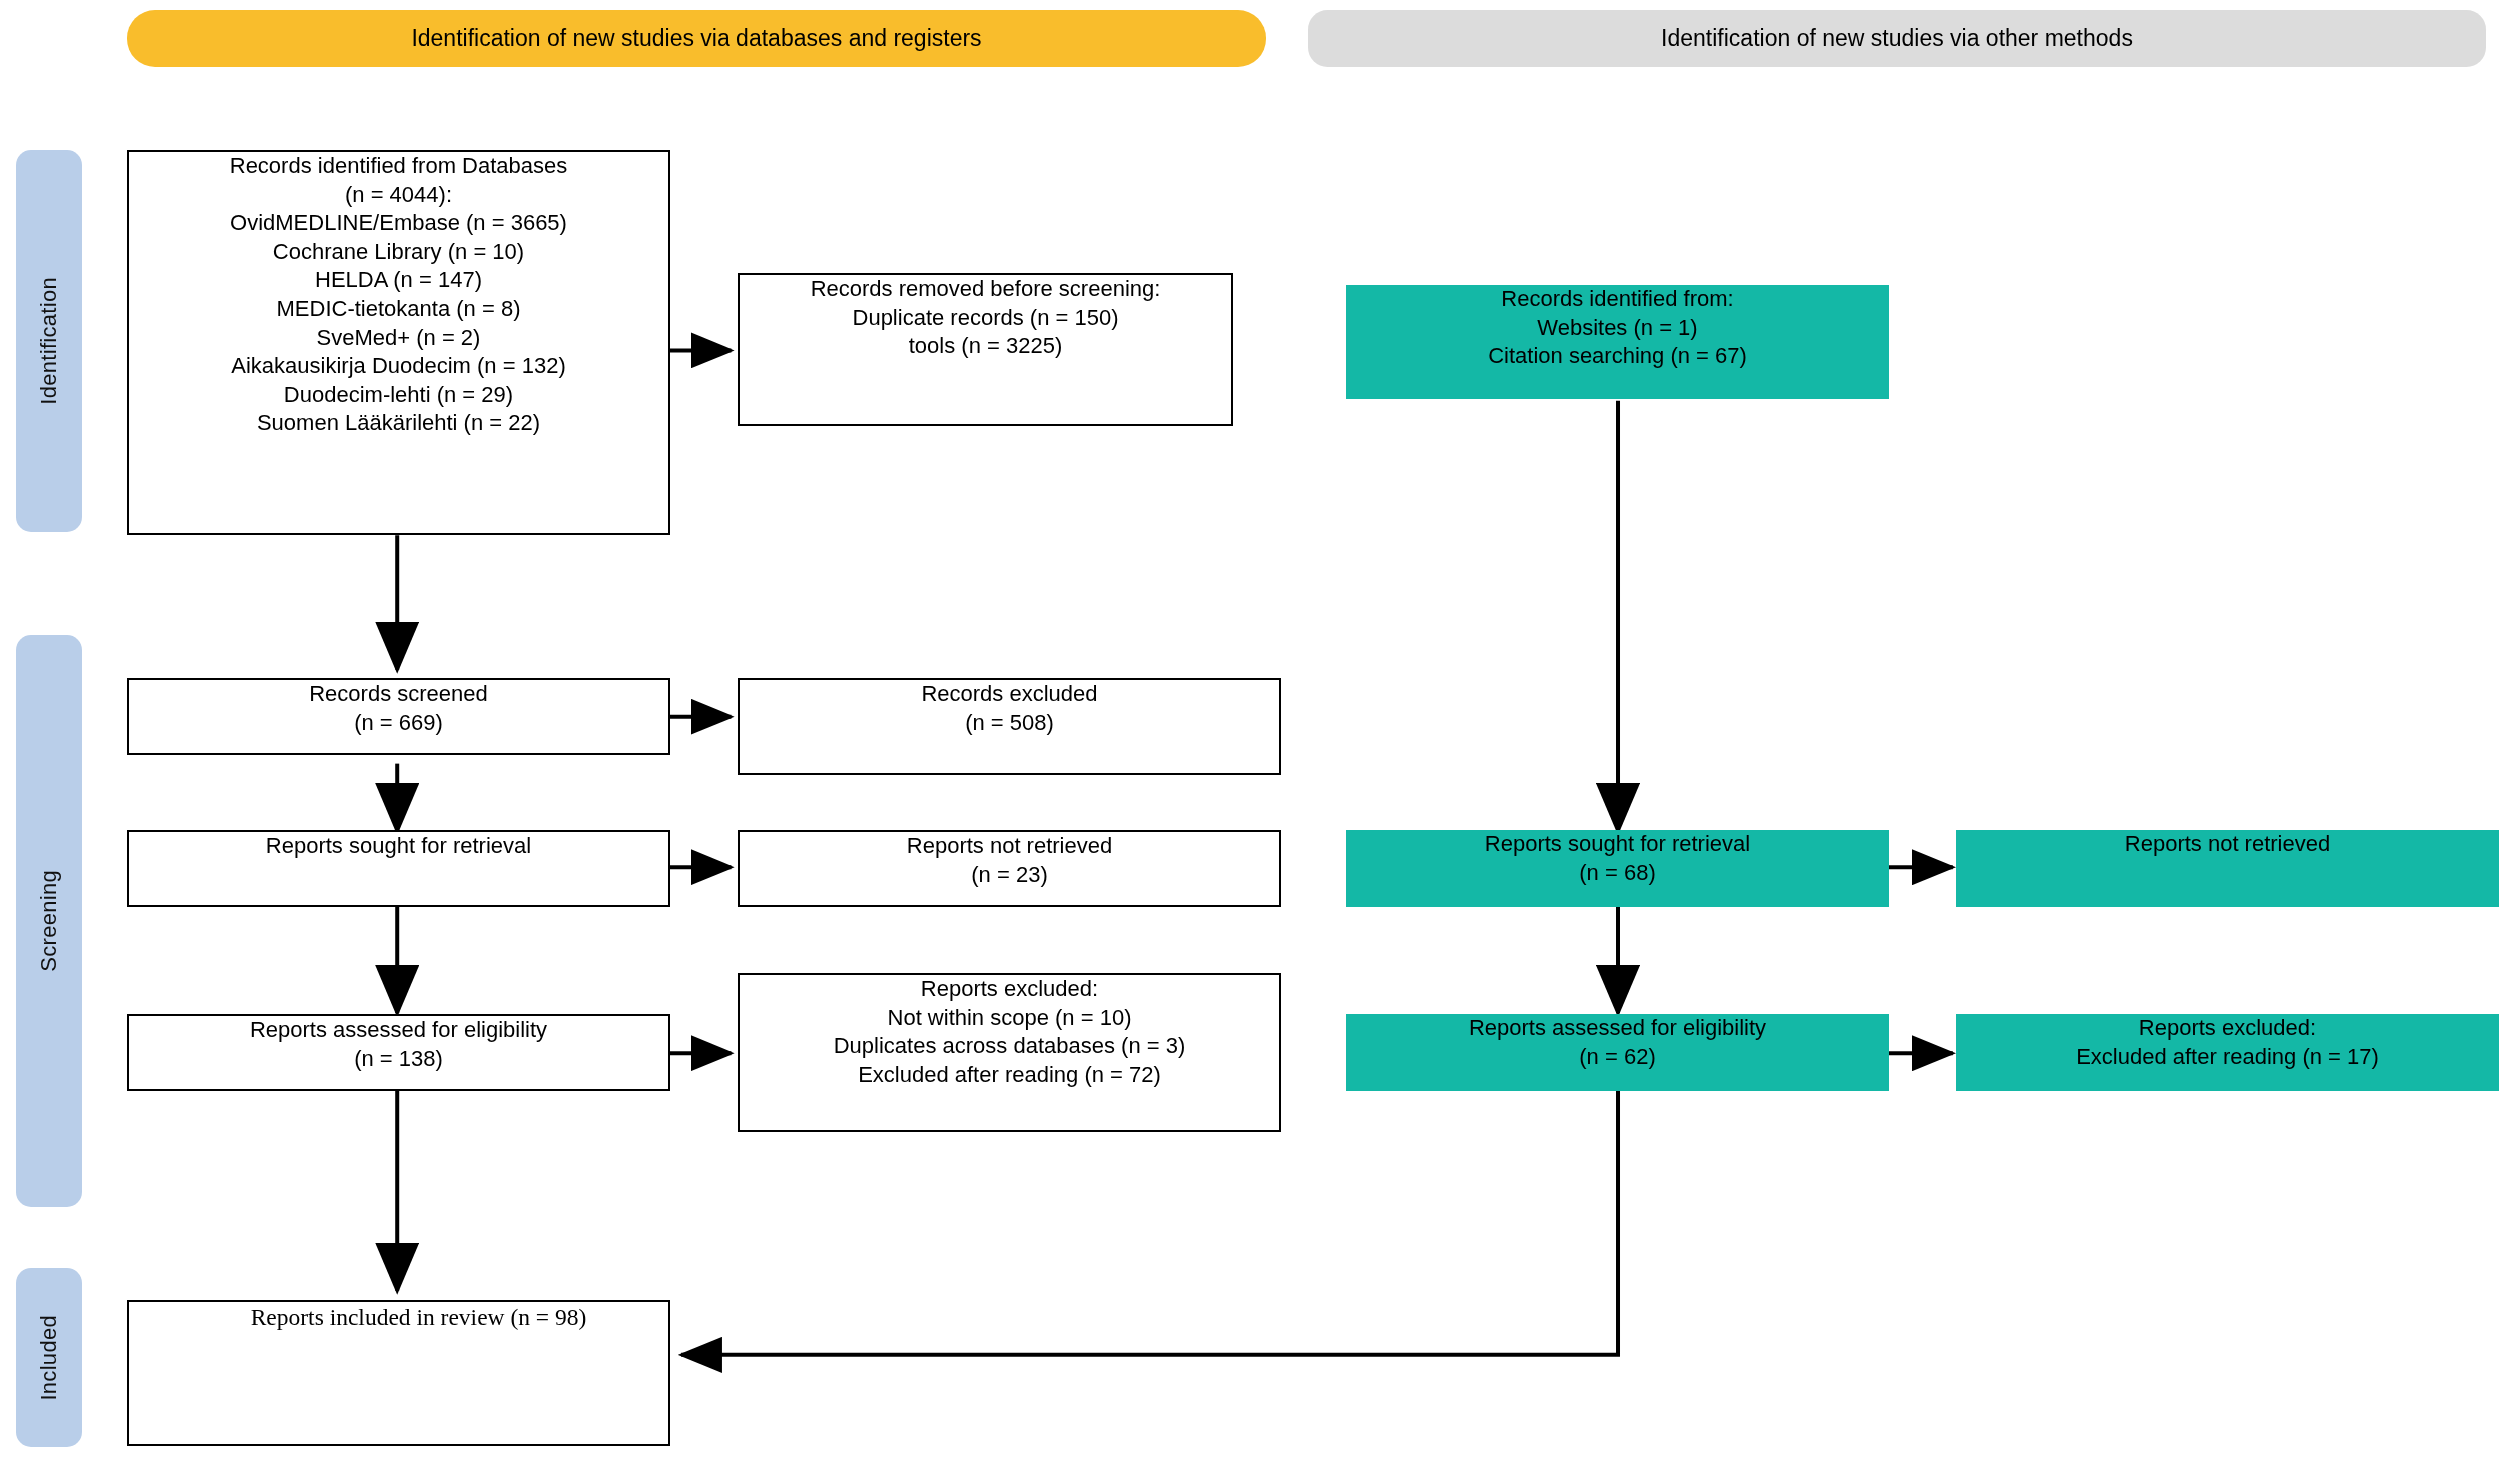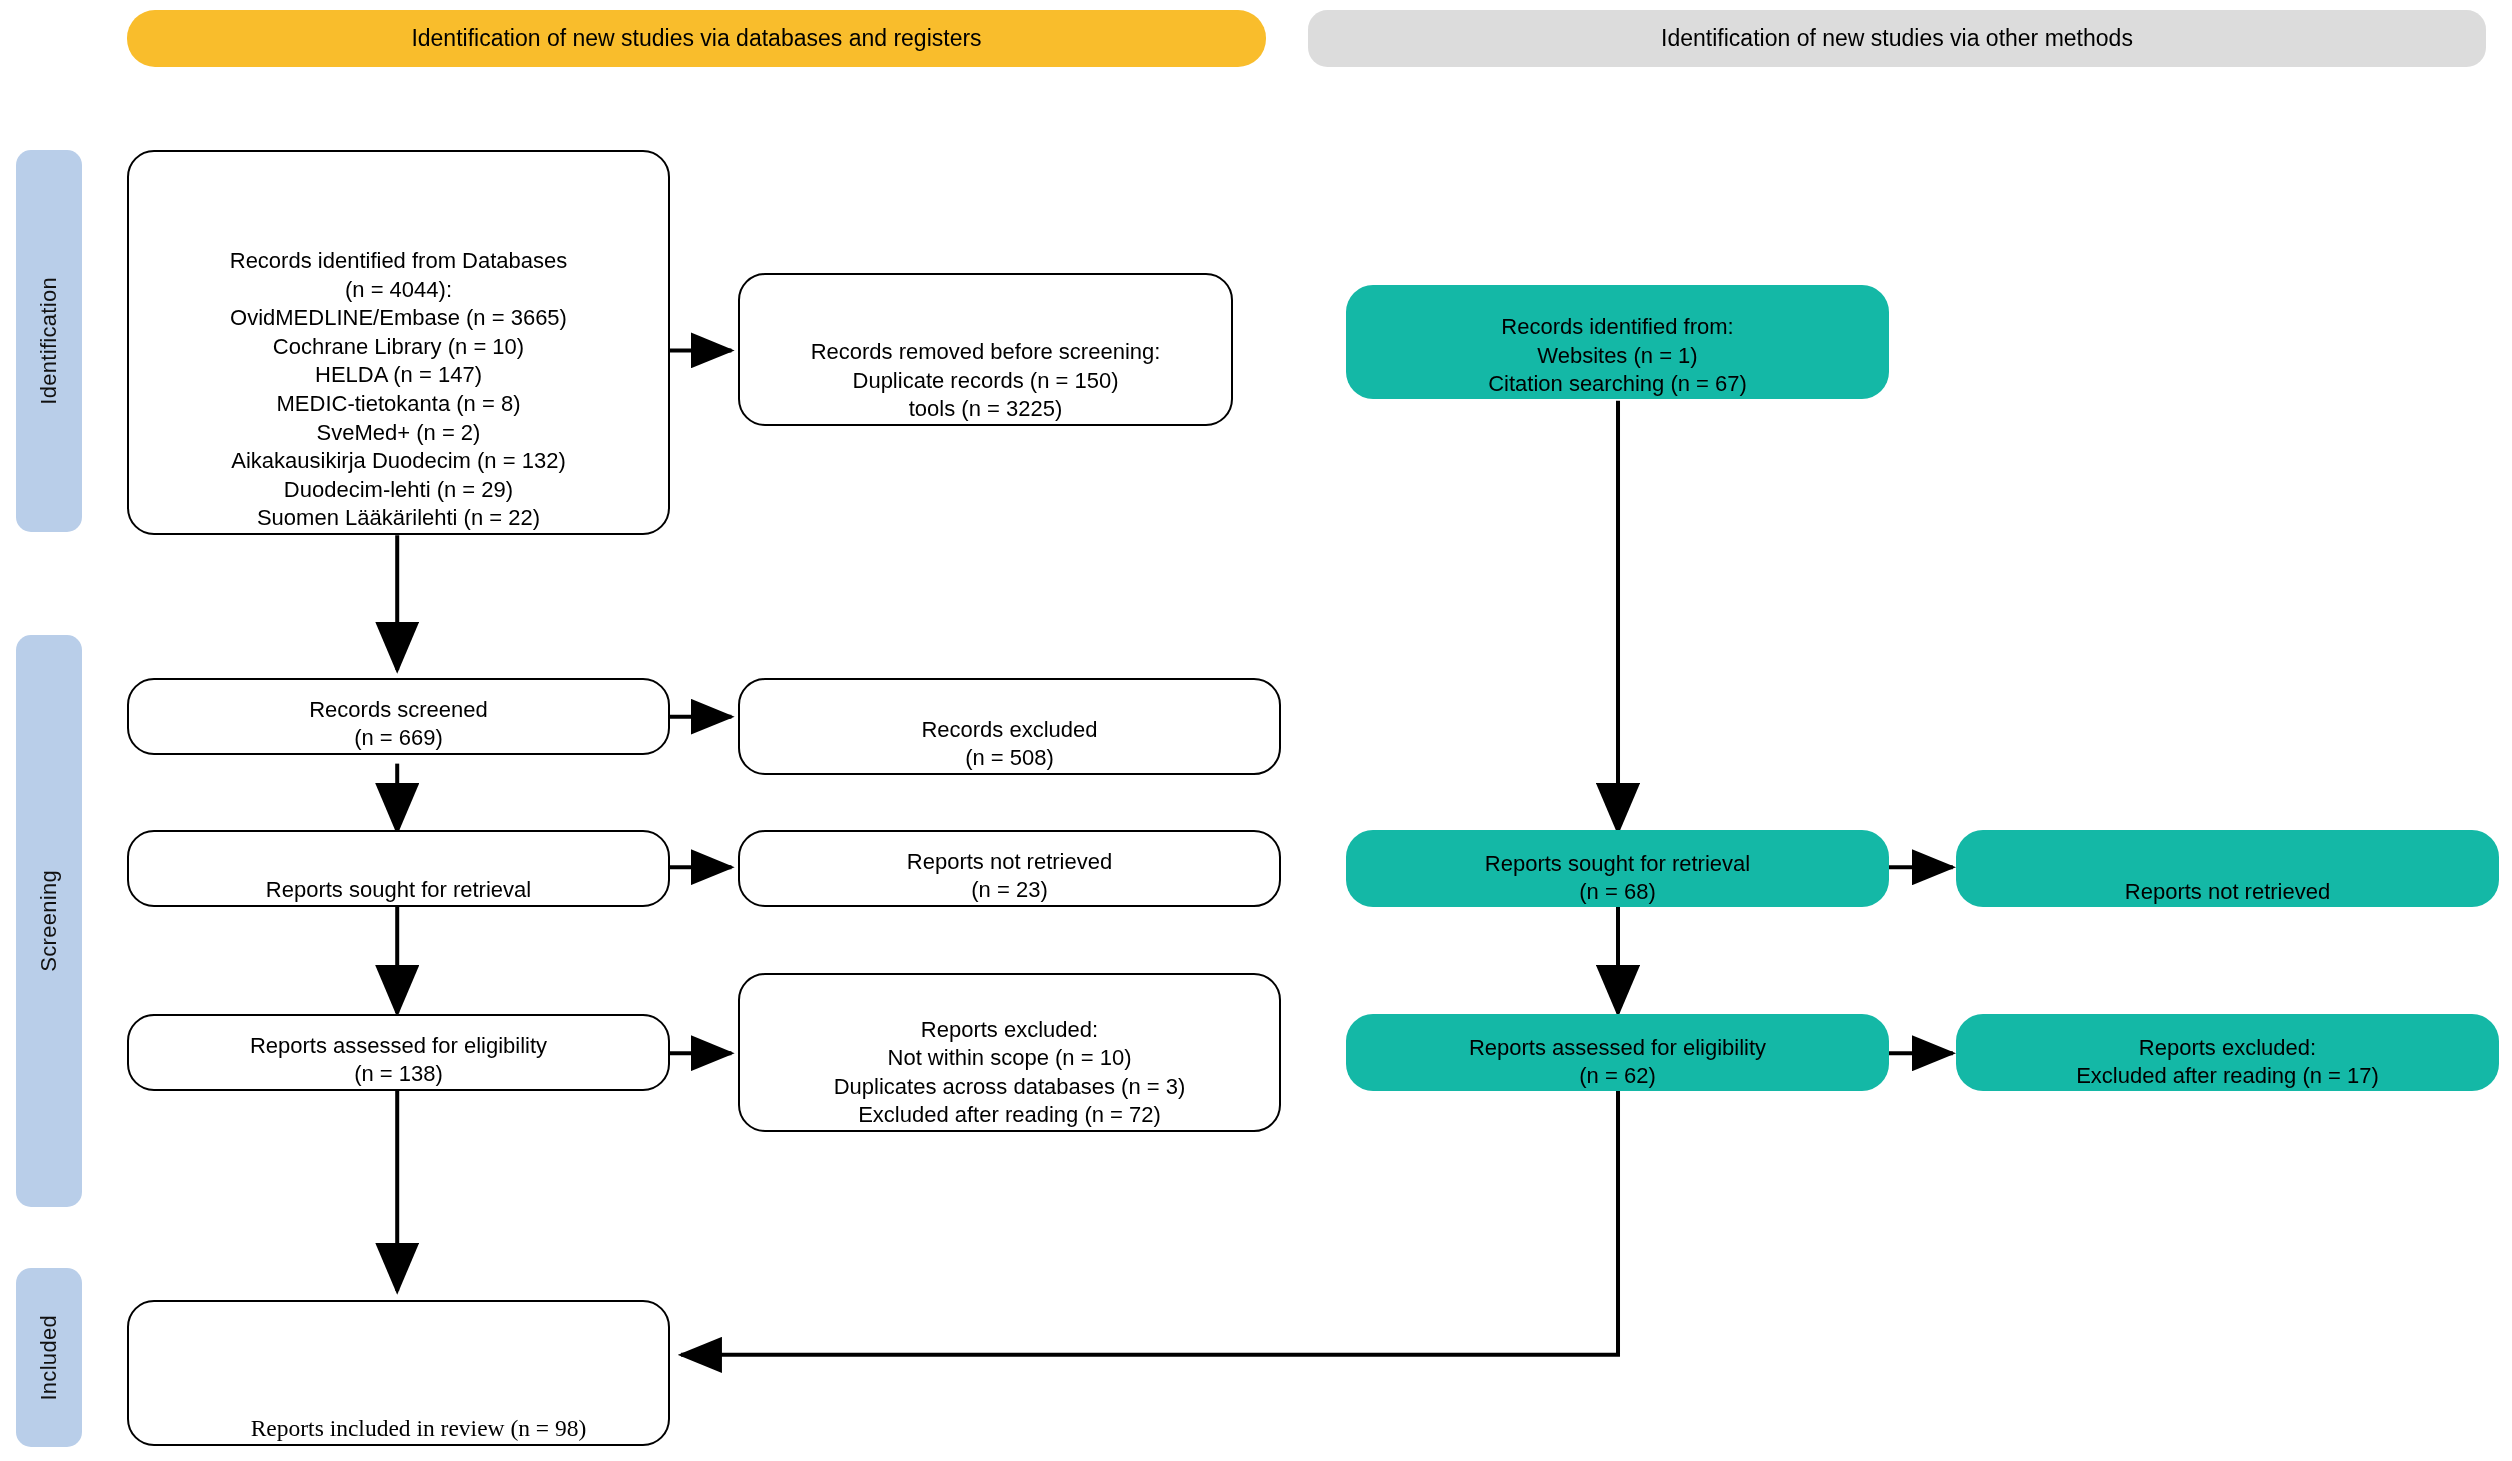--- a/index.html
+++ b/index.html
@@ -12,22 +12,22 @@
           border-radius:19.5px;font-size:23px;color:#000;text-align:center;}
   .banner.db{background:#f9bd2c;}
   .banner.other{background:#dcdcdc;justify-content:center;}
 
   .sidetab{position:absolute;background:#b9cee9;border-radius:15px;
            display:flex;align-items:center;justify-content:center;}
   .sidetab span{writing-mode:vertical-rl;transform:rotate(180deg);
                 font-size:22px;color:#111;letter-spacing:0.3px;white-space:nowrap;}
 
   .nodebox{position:absolute;box-sizing:border-box;display:flex;
-           align-items:flex-end;justify-content:center;text-align:center;
-           font-size:22px;line-height:1.30;color:#000;border-radius:27px;}
+           align-items:flex-start;justify-content:center;text-align:center;
+           font-size:22px;line-height:1.30;color:#000;}
   .nodebox.white{background:#ffffff;border:2.3px solid #000;}
   .nodebox.gray{background:#14b8a6;border:none;}
   .nodebox .inner{width:100%;padding:0 8px;box-sizing:border-box;}
   .nodebox .ln{display:block;}
   .nodebox.serif{font-family:"Liberation Serif",serif;font-size:23.5px;}
   .nodebox.serif .inner{text-align:center;padding-left:48px;}
 </style>
 </head>
 <body>
 

